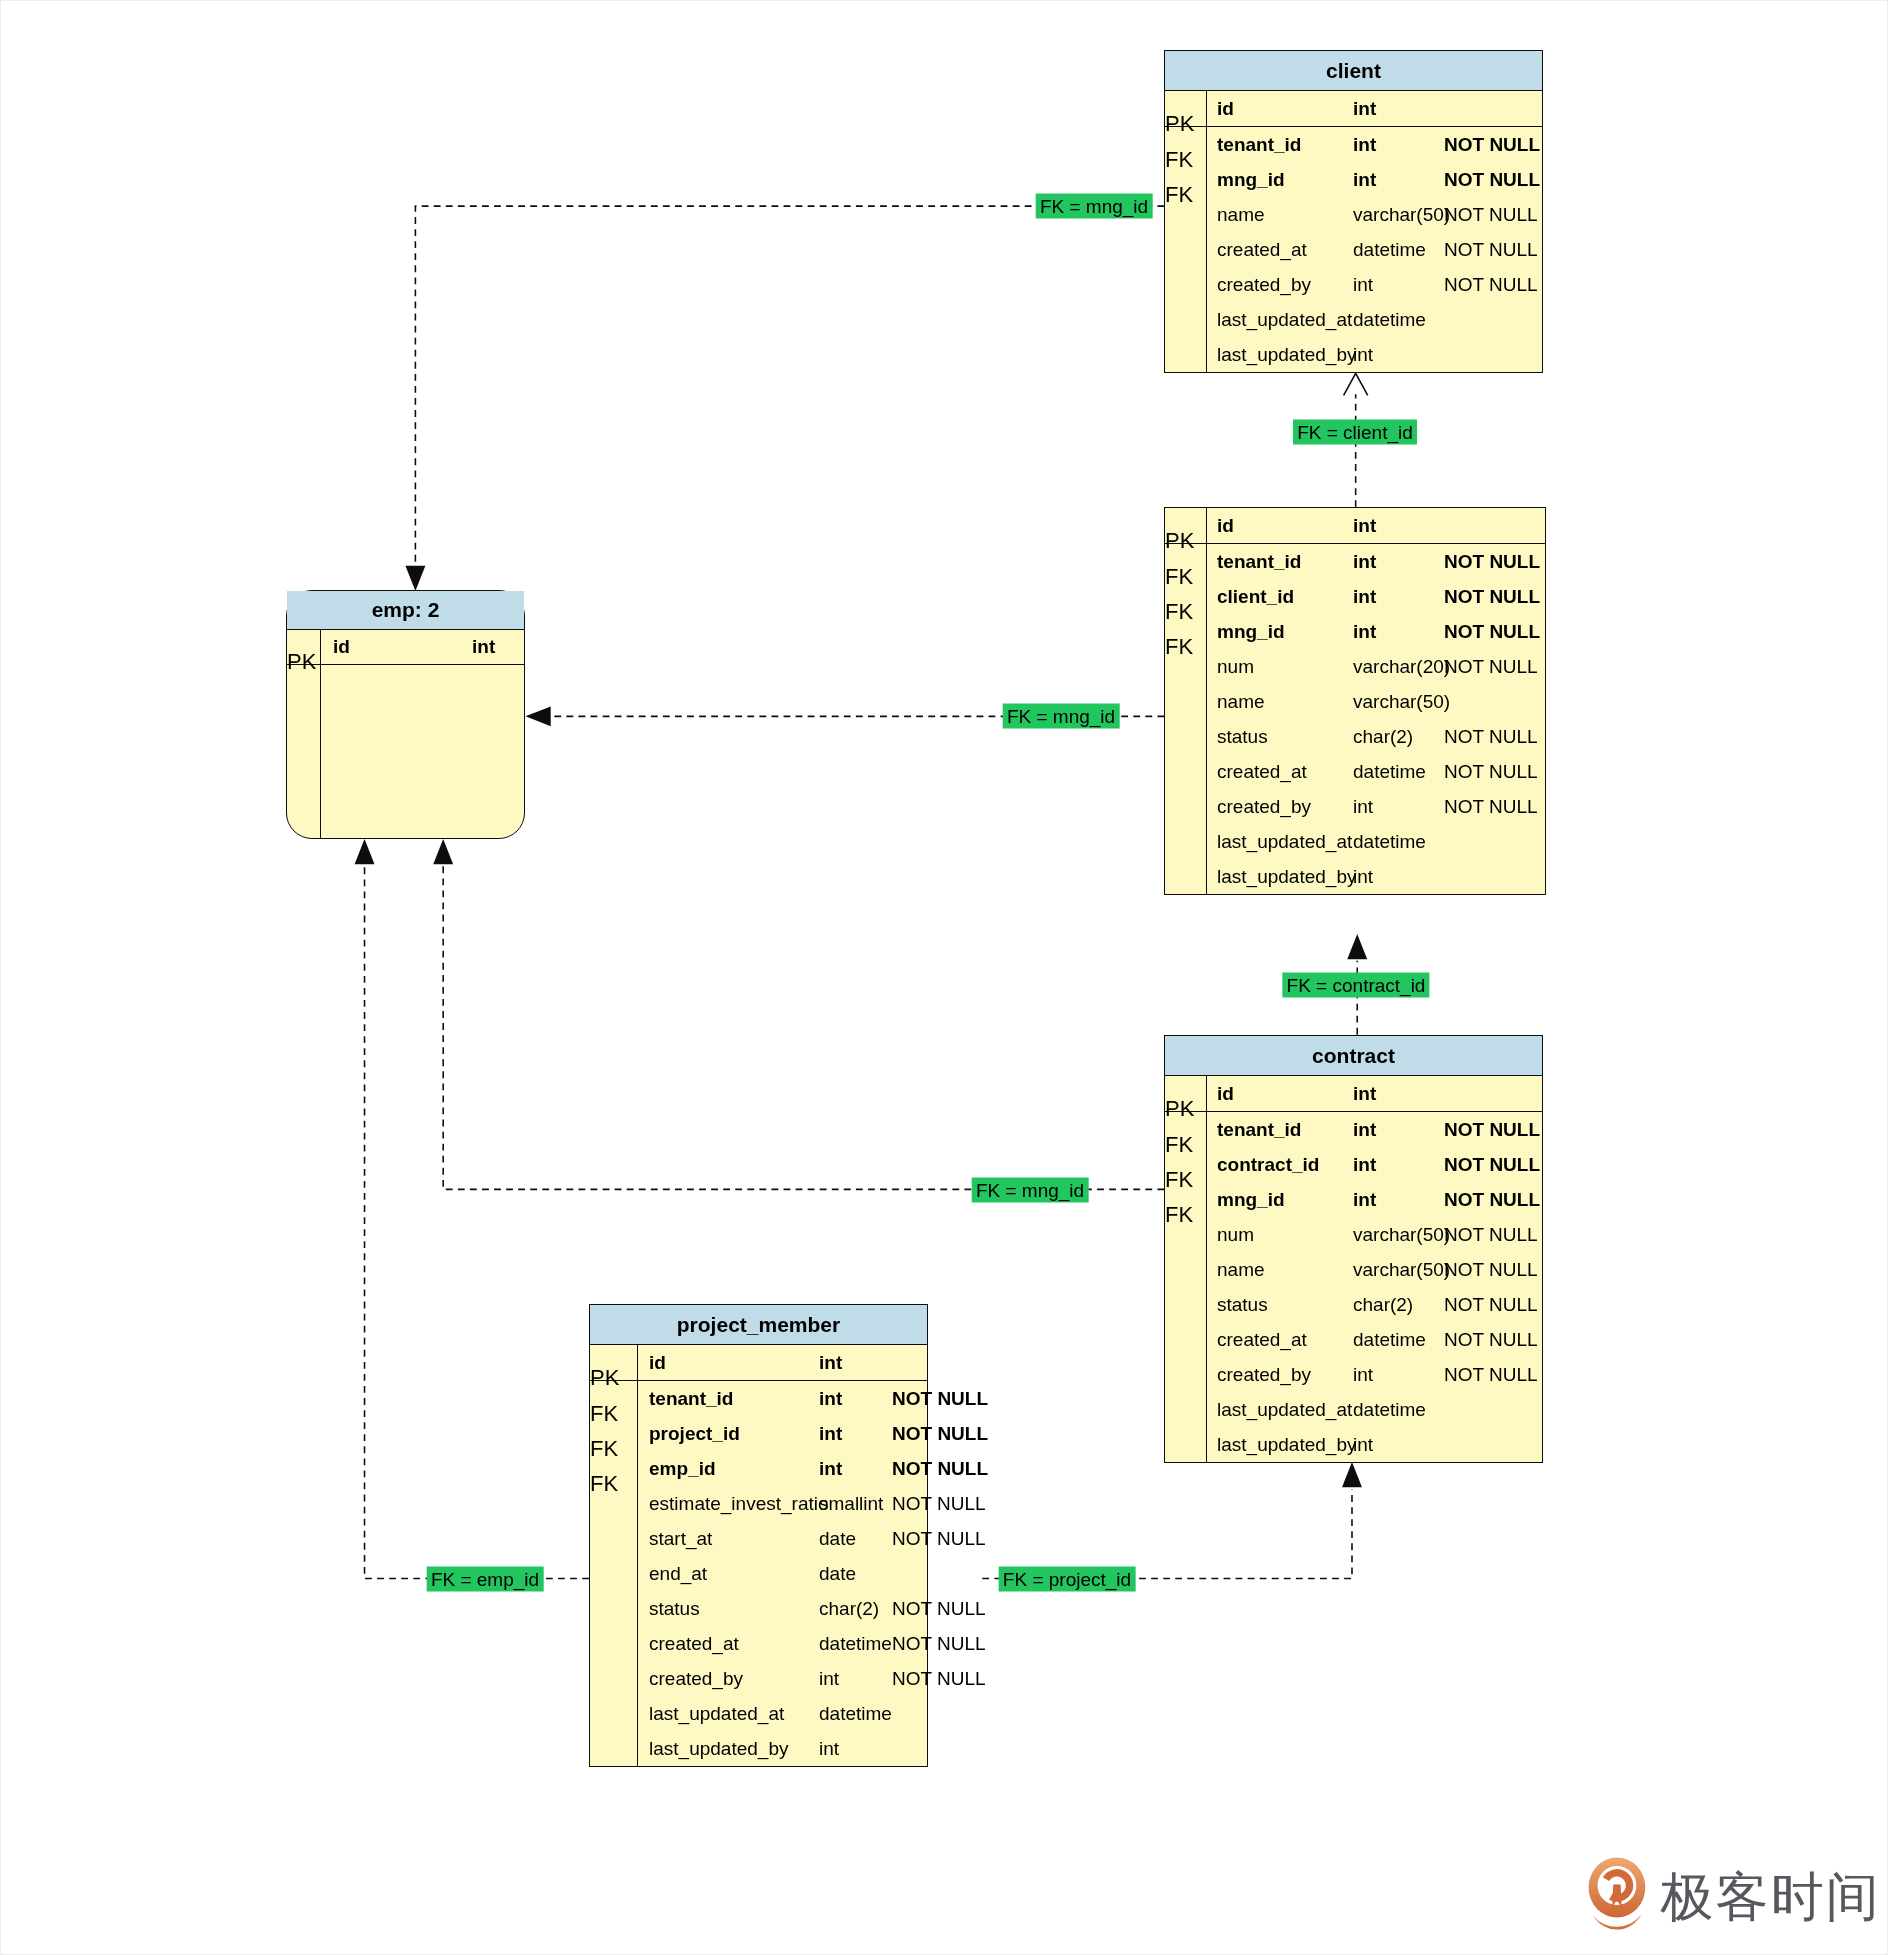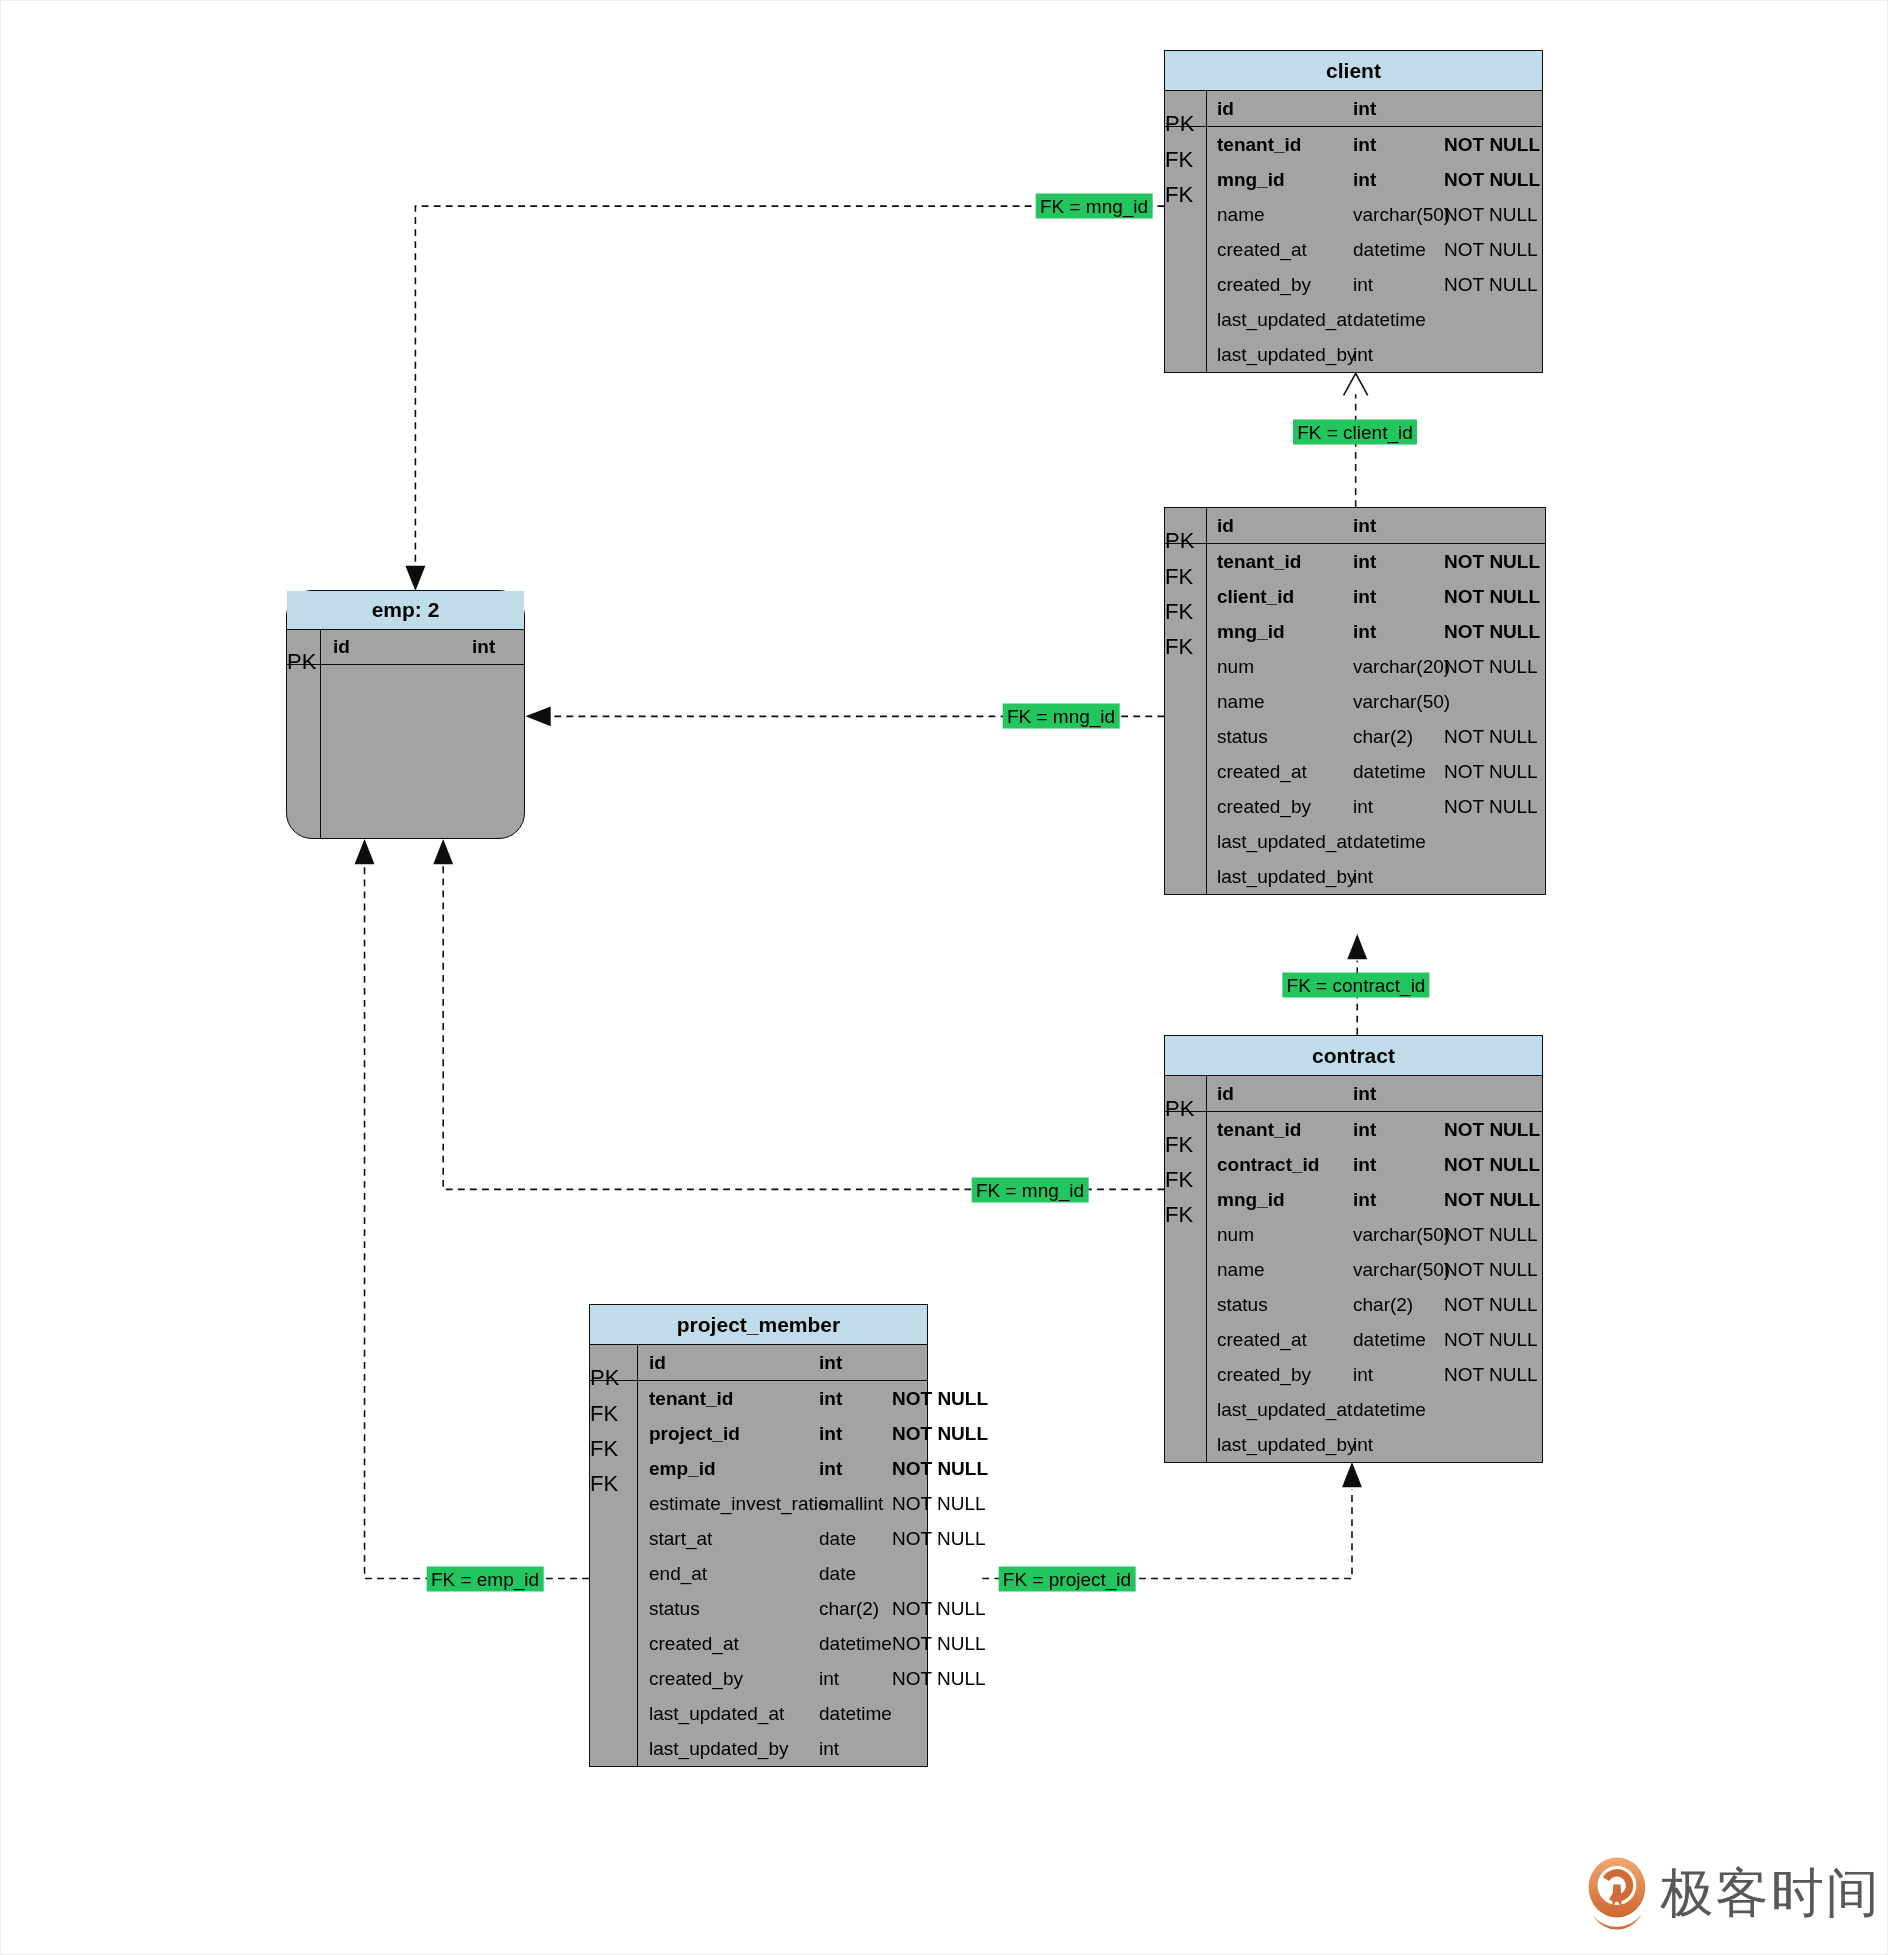--- a/index.html
+++ b/index.html
@@ -4,21 +4,21 @@
 <style>
   html,body{margin:0;padding:0;}
   body{
     width:1888px;height:1955px;position:relative;background:#ffffff;
     font-family:"Liberation Sans","DejaVu Sans",sans-serif;color:#000;
     overflow:hidden;
   }
   body::after{content:'';position:absolute;inset:0;border:1px solid #ededed;pointer-events:none;z-index:9;}
 
   
-  .tbl{position:absolute;background:#a3a3a3;border:1.6px solid #0d0d0d;box-sizing:border-box;z-index:2;}
+  .tbl{position:absolute;background:#fef9c3;border:1.6px solid #0d0d0d;box-sizing:border-box;z-index:2;}
   .tbl-title{
     height:39px;line-height:39px;background:#bfdce8;border-bottom:1px solid #0d0d0d;
     text-align:center;font-weight:bold;font-size:21px;
   }
   .tbl-rows{position:relative;}
   .gutter{position:absolute;top:0;bottom:0;left:41px;width:1px;background:#0d0d0d;}
   .row{position:relative;height:35px;line-height:35px;font-size:19px;white-space:nowrap;}
   .row.pk{border-bottom:1px solid #0d0d0d;}
   .c-key{position:absolute;left:0;top:15px;width:41px;text-align:left;font-size:22px;}
   .c-field{position:absolute;left:52px;}
@@ -56,21 +56,20 @@
     position:absolute;transform:translate(-50%,-50%);z-index:3;
     background:#22c55e;padding:0 4.2px;font-size:19px;line-height:25px;white-space:nowrap;
   }
 
   
   #logo{position:absolute;left:1587px;top:1857px;display:flex;align-items:center;z-index:4;}
   #logo .mark{width:62px;height:80px;}
   #logo .brand-text{
     font-size:53px;color:#56585e;font-weight:500;letter-spacing:2.1px;margin-left:11.5px;
     line-height:80px;
-    font-family:Liberation Mono, monospace;
   }
 </style>
 </head>
 <body>
 
 <svg id="wires" width="1888" height="1955" viewBox="0 0 3600 3728">
   <g>
     <polyline class="wire" points="2220,393 792,393 792,1122"></polyline>
     <polygon class="head" points="792,1127 773,1079 811,1079"></polygon>
   </g>

